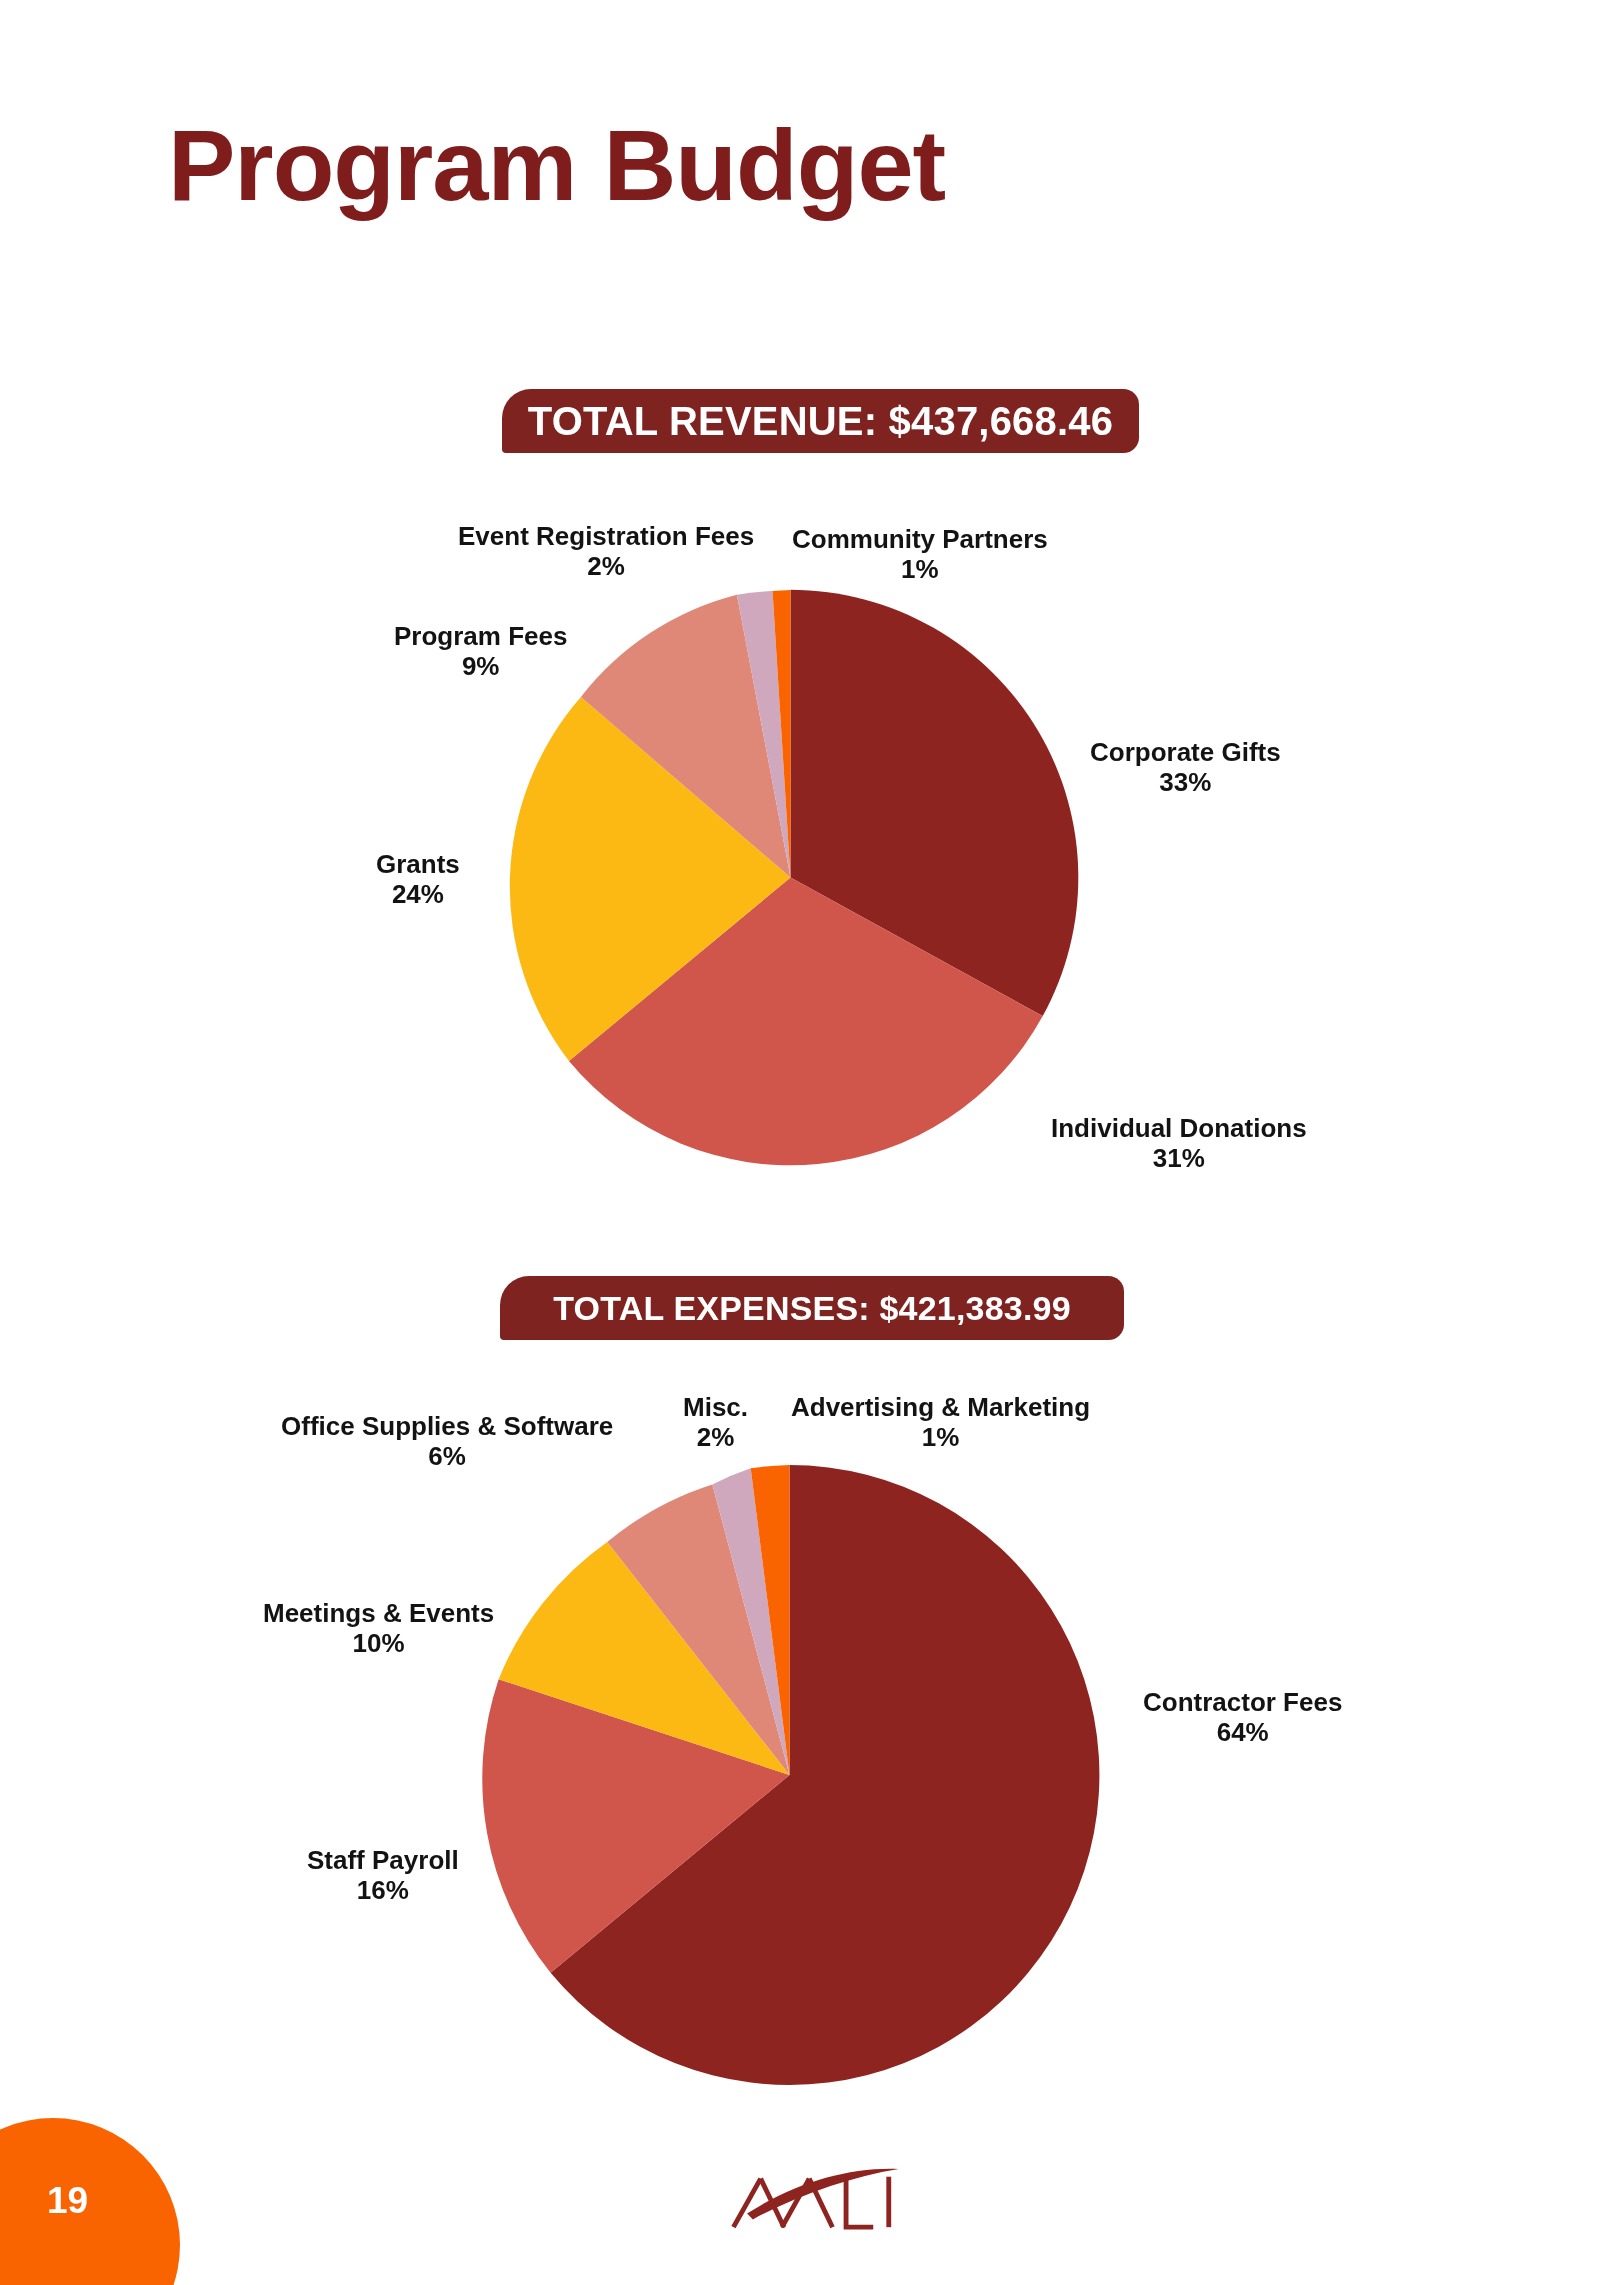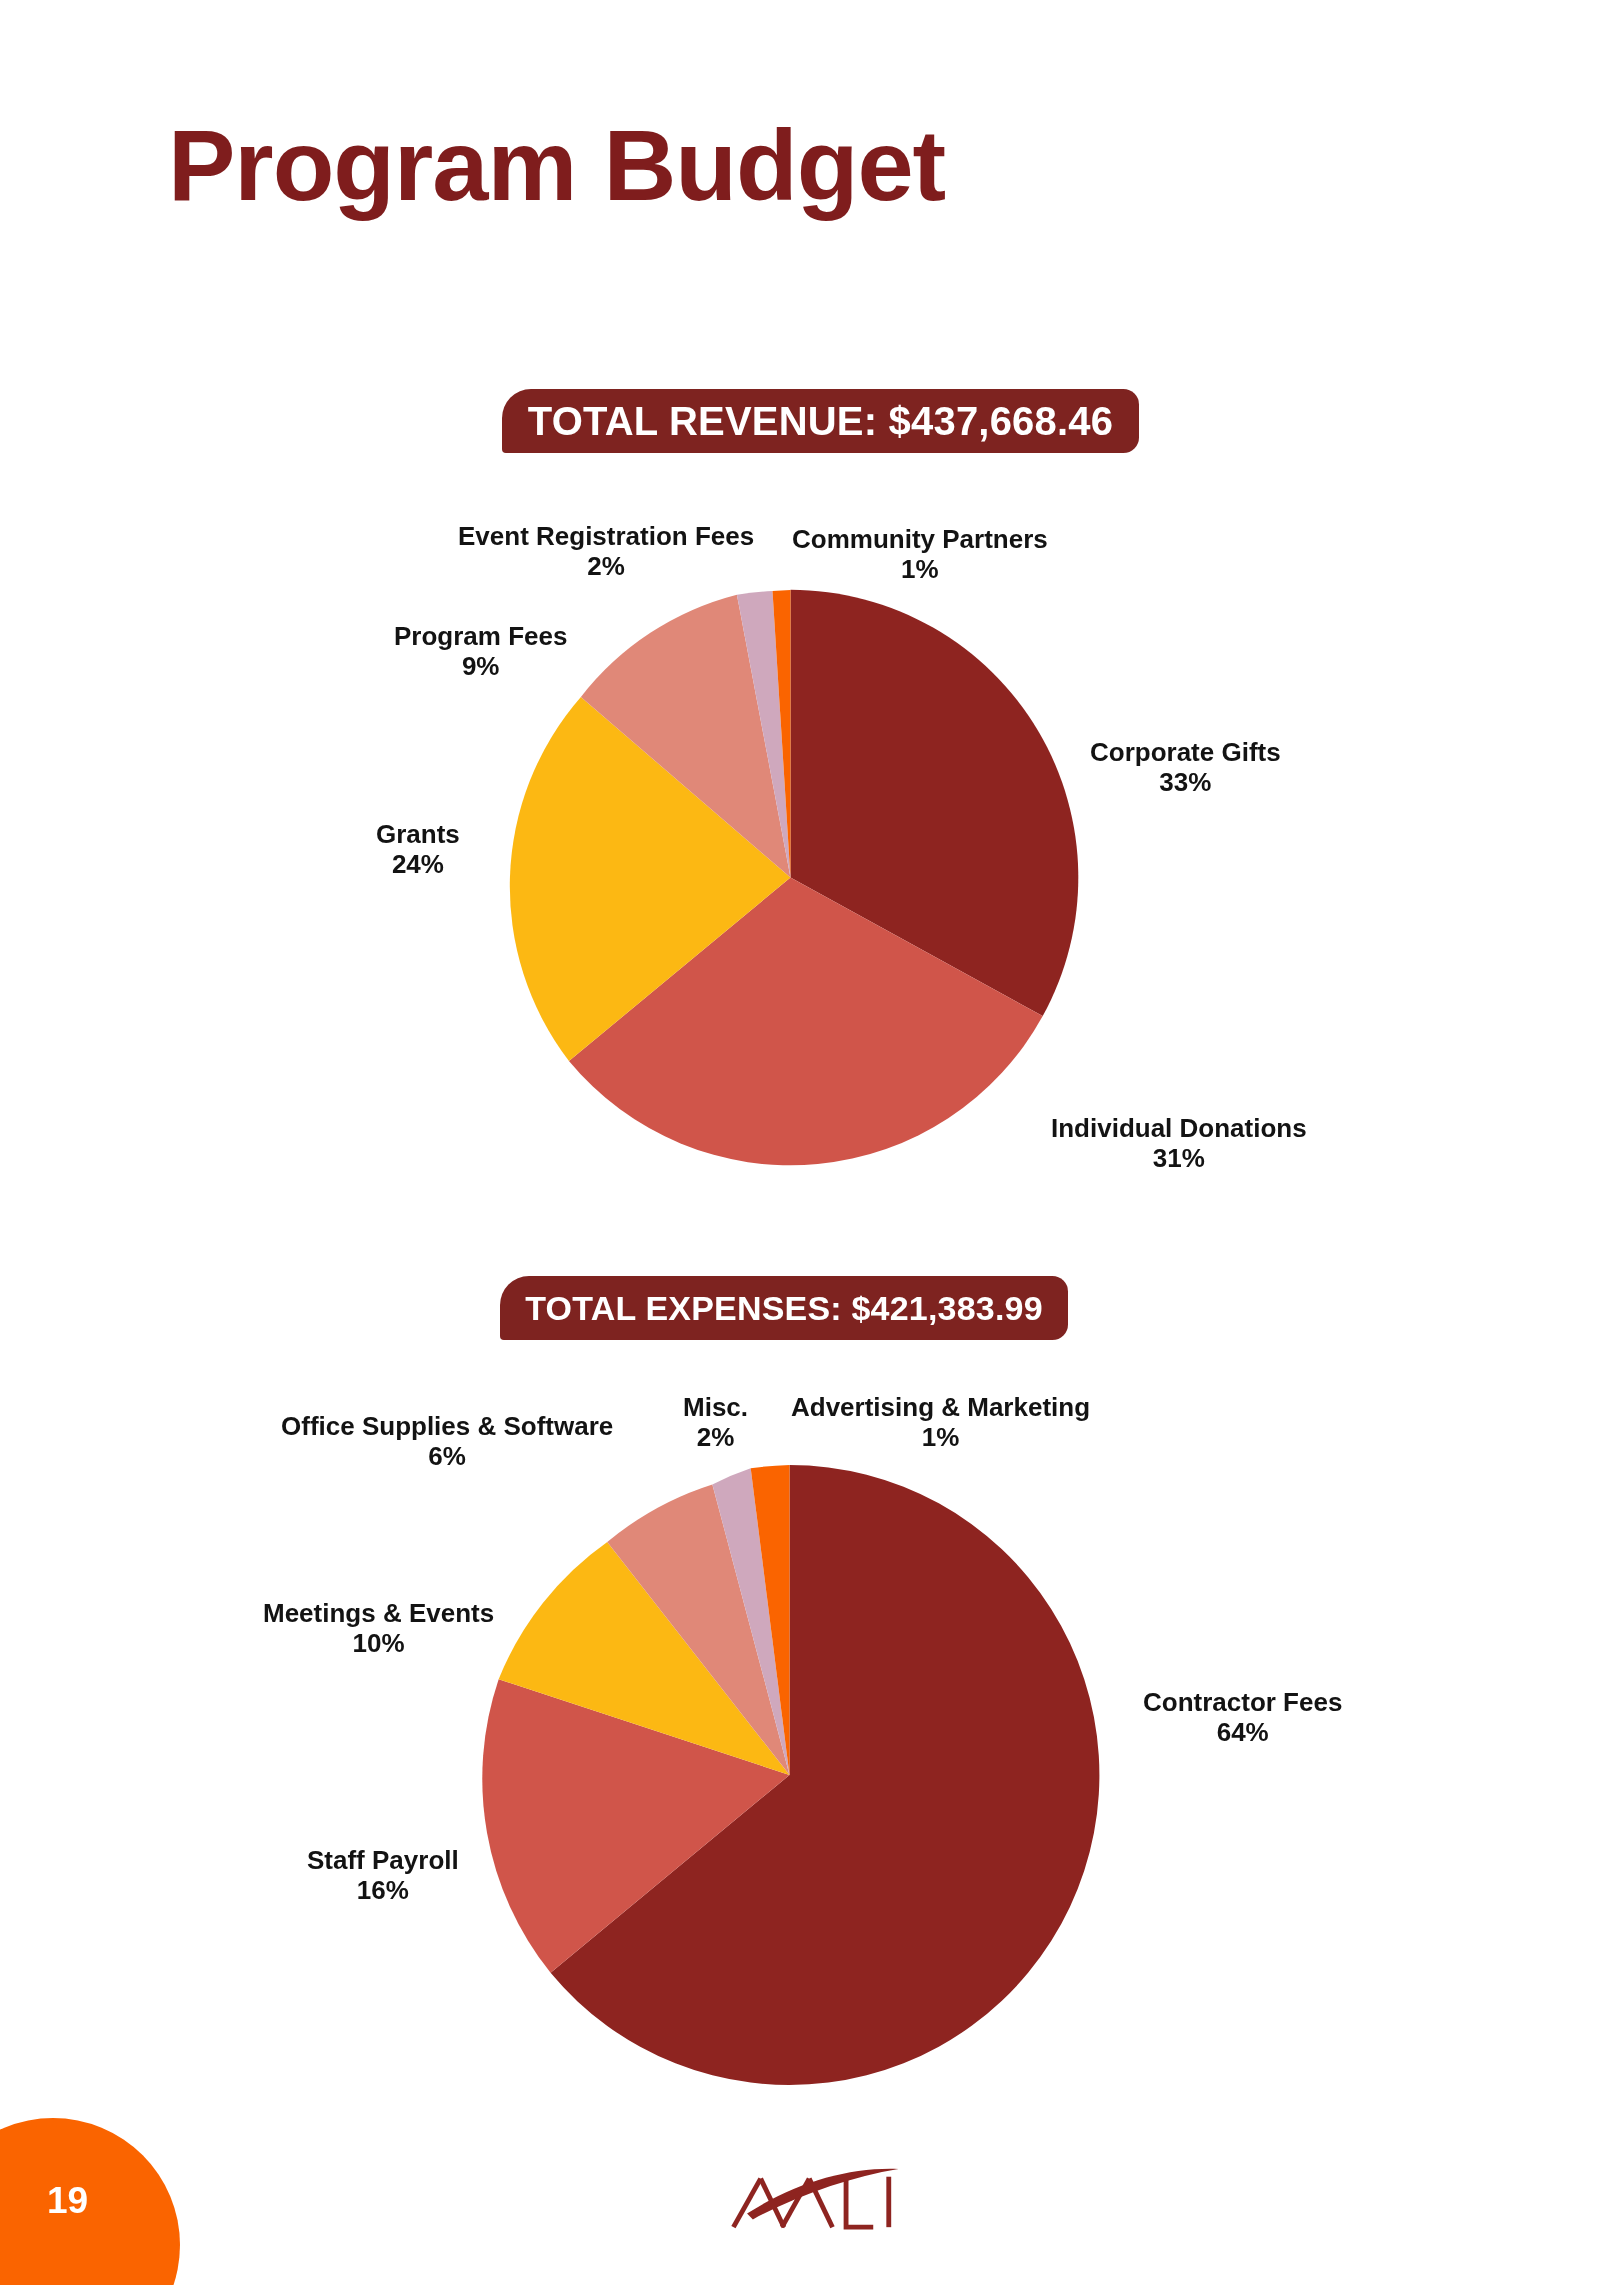--- a/index.html
+++ b/index.html
@@ -45,21 +45,21 @@
     left: 502px;
     top: 389px;
     width: 637px;
     height: 64px;
     font-size: 40px;
     border-radius: 29px 15.6px 15.6px 3.9px;
   }
   #expenses-banner {
     left: 500px;
     top: 1276px;
-    width: 568px;
+    width: 624px;
     height: 64px;
     font-size: 34px;
     border-radius: 29px 15.6px 15.6px 3.9px;
   }
 
   
   .pie-wrap { position: absolute; }
   #revenue-pie-wrap { left: 488px; top: 585px; width: 605px; height: 585px; }
   #expenses-pie-wrap { left: 458px; top: 1463px; width: 663px; height: 624px; }
 
@@ -72,21 +72,21 @@
     line-height: 1.15;
     text-align: center;
     white-space: nowrap;
   }
   .pie-label .pct { display: block; font-weight: bold; }
 
   
   #lbl-rev-event    { left: 458px;  top: 522px; }
   #lbl-rev-partners { left: 792px;  top: 525px; }
   #lbl-rev-program  { left: 394px;  top: 622px; }
-  #lbl-rev-grants   { left: 376px;  top: 820px; }
+  #lbl-rev-grants   { left: 376px;  top: 850px; }
   #lbl-rev-corp     { left: 1090px; top: 738px; }
   #lbl-rev-indiv    { left: 1051px; top: 1078px; margin-top: 36px; }
 
   
   #lbl-exp-misc    { left: 683px;  top: 1393px; }
   #lbl-exp-adv     { left: 775px;  top: 1393px; margin-left: 16px; }
   #lbl-exp-office  { left: 281px;  top: 1412px; }
   #lbl-exp-meet    { left: 263px;  top: 1599px; }
   #lbl-exp-staff   { left: 307px;  top: 1846px; }
   #lbl-exp-contr   { left: 1143px; top: 1688px; }

